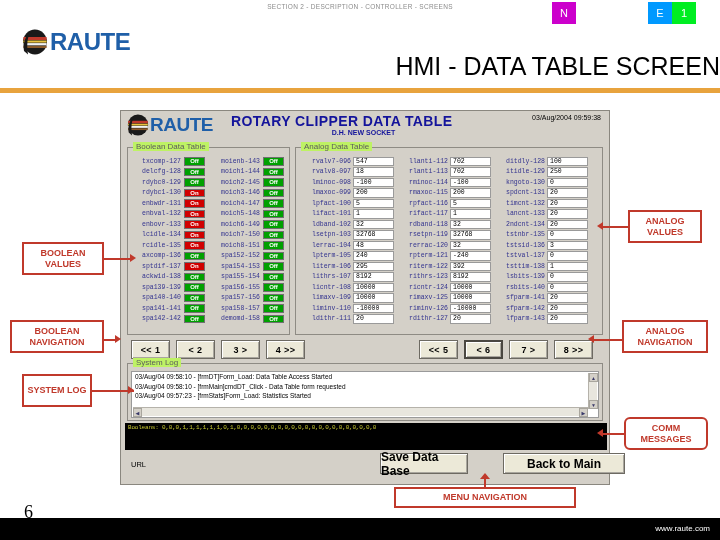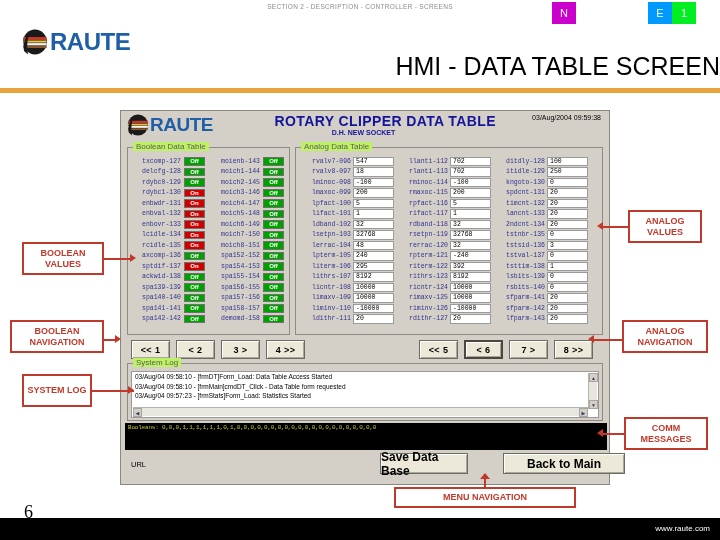--- a/index.html
+++ b/index.html
@@ -78,21 +78,21 @@
   }
   .hmi-titlebar { position: relative; height: 30px; }
   .hmi-logo-mark { position: absolute; left: 6px; top: 3px; width: 22px; height: 22px; }
   .hmi-logo-text {
     position: absolute; left: 29px; top: 3px;
     font-size: 19px; font-weight: bold; color: #1f5fa8;
     letter-spacing: -0.5px;
   }
   .hmi-title {
     position: absolute; left: 110px; top: 2px; width: 265px;
-    text-align: right; font-size: 14px; font-weight: bold;
+    text-align: left; font-size: 14px; font-weight: bold;
     color: #14149b; letter-spacing: 0.4px;
   }
   .hmi-subtitle {
     position: absolute; left: 110px; top: 18px; width: 265px;
     text-align: center; font-size: 7px; font-weight: bold; color: #14149b;
   }
   .hmi-clock {
     position: absolute; right: 8px; top: 3px;
     font-size: 7px; color: #000000;
   }
@@ -237,21 +237,21 @@
     text-align: center;
     display: flex; align-items: center; justify-content: center;
     line-height: 11px;
     font-family: "Liberation Sans", sans-serif;
   }
   .co-bool-vals { left: 22px; top: 242px; width: 82px; height: 33px; }
   .co-bool-nav  { left: 10px; top: 320px; width: 94px; height: 33px; }
   .co-sys-log   { left: 22px; top: 374px; width: 70px; height: 33px; }
   .co-anlg-vals { left: 628px; top: 210px; width: 74px; height: 33px; }
   .co-anlg-nav  { left: 622px; top: 320px; width: 86px; height: 33px; }
-  .co-comm      { left: 624px; top: 417px; width: 84px; height: 33px; }
+  .co-comm      { left: 624px; top: 417px; width: 84px; height: 33px; border-radius: 6px; }
   .co-menu-nav  { left: 394px; top: 487px; width: 182px; height: 21px; font-size: 9px; }
 
   .lead {
     position: absolute; background: #c0392b; height: 1.6px;
   }
   .arrow {
     position: absolute; width: 0; height: 0;
   }
   .arrow-right {
     border-top: 4px solid transparent;

